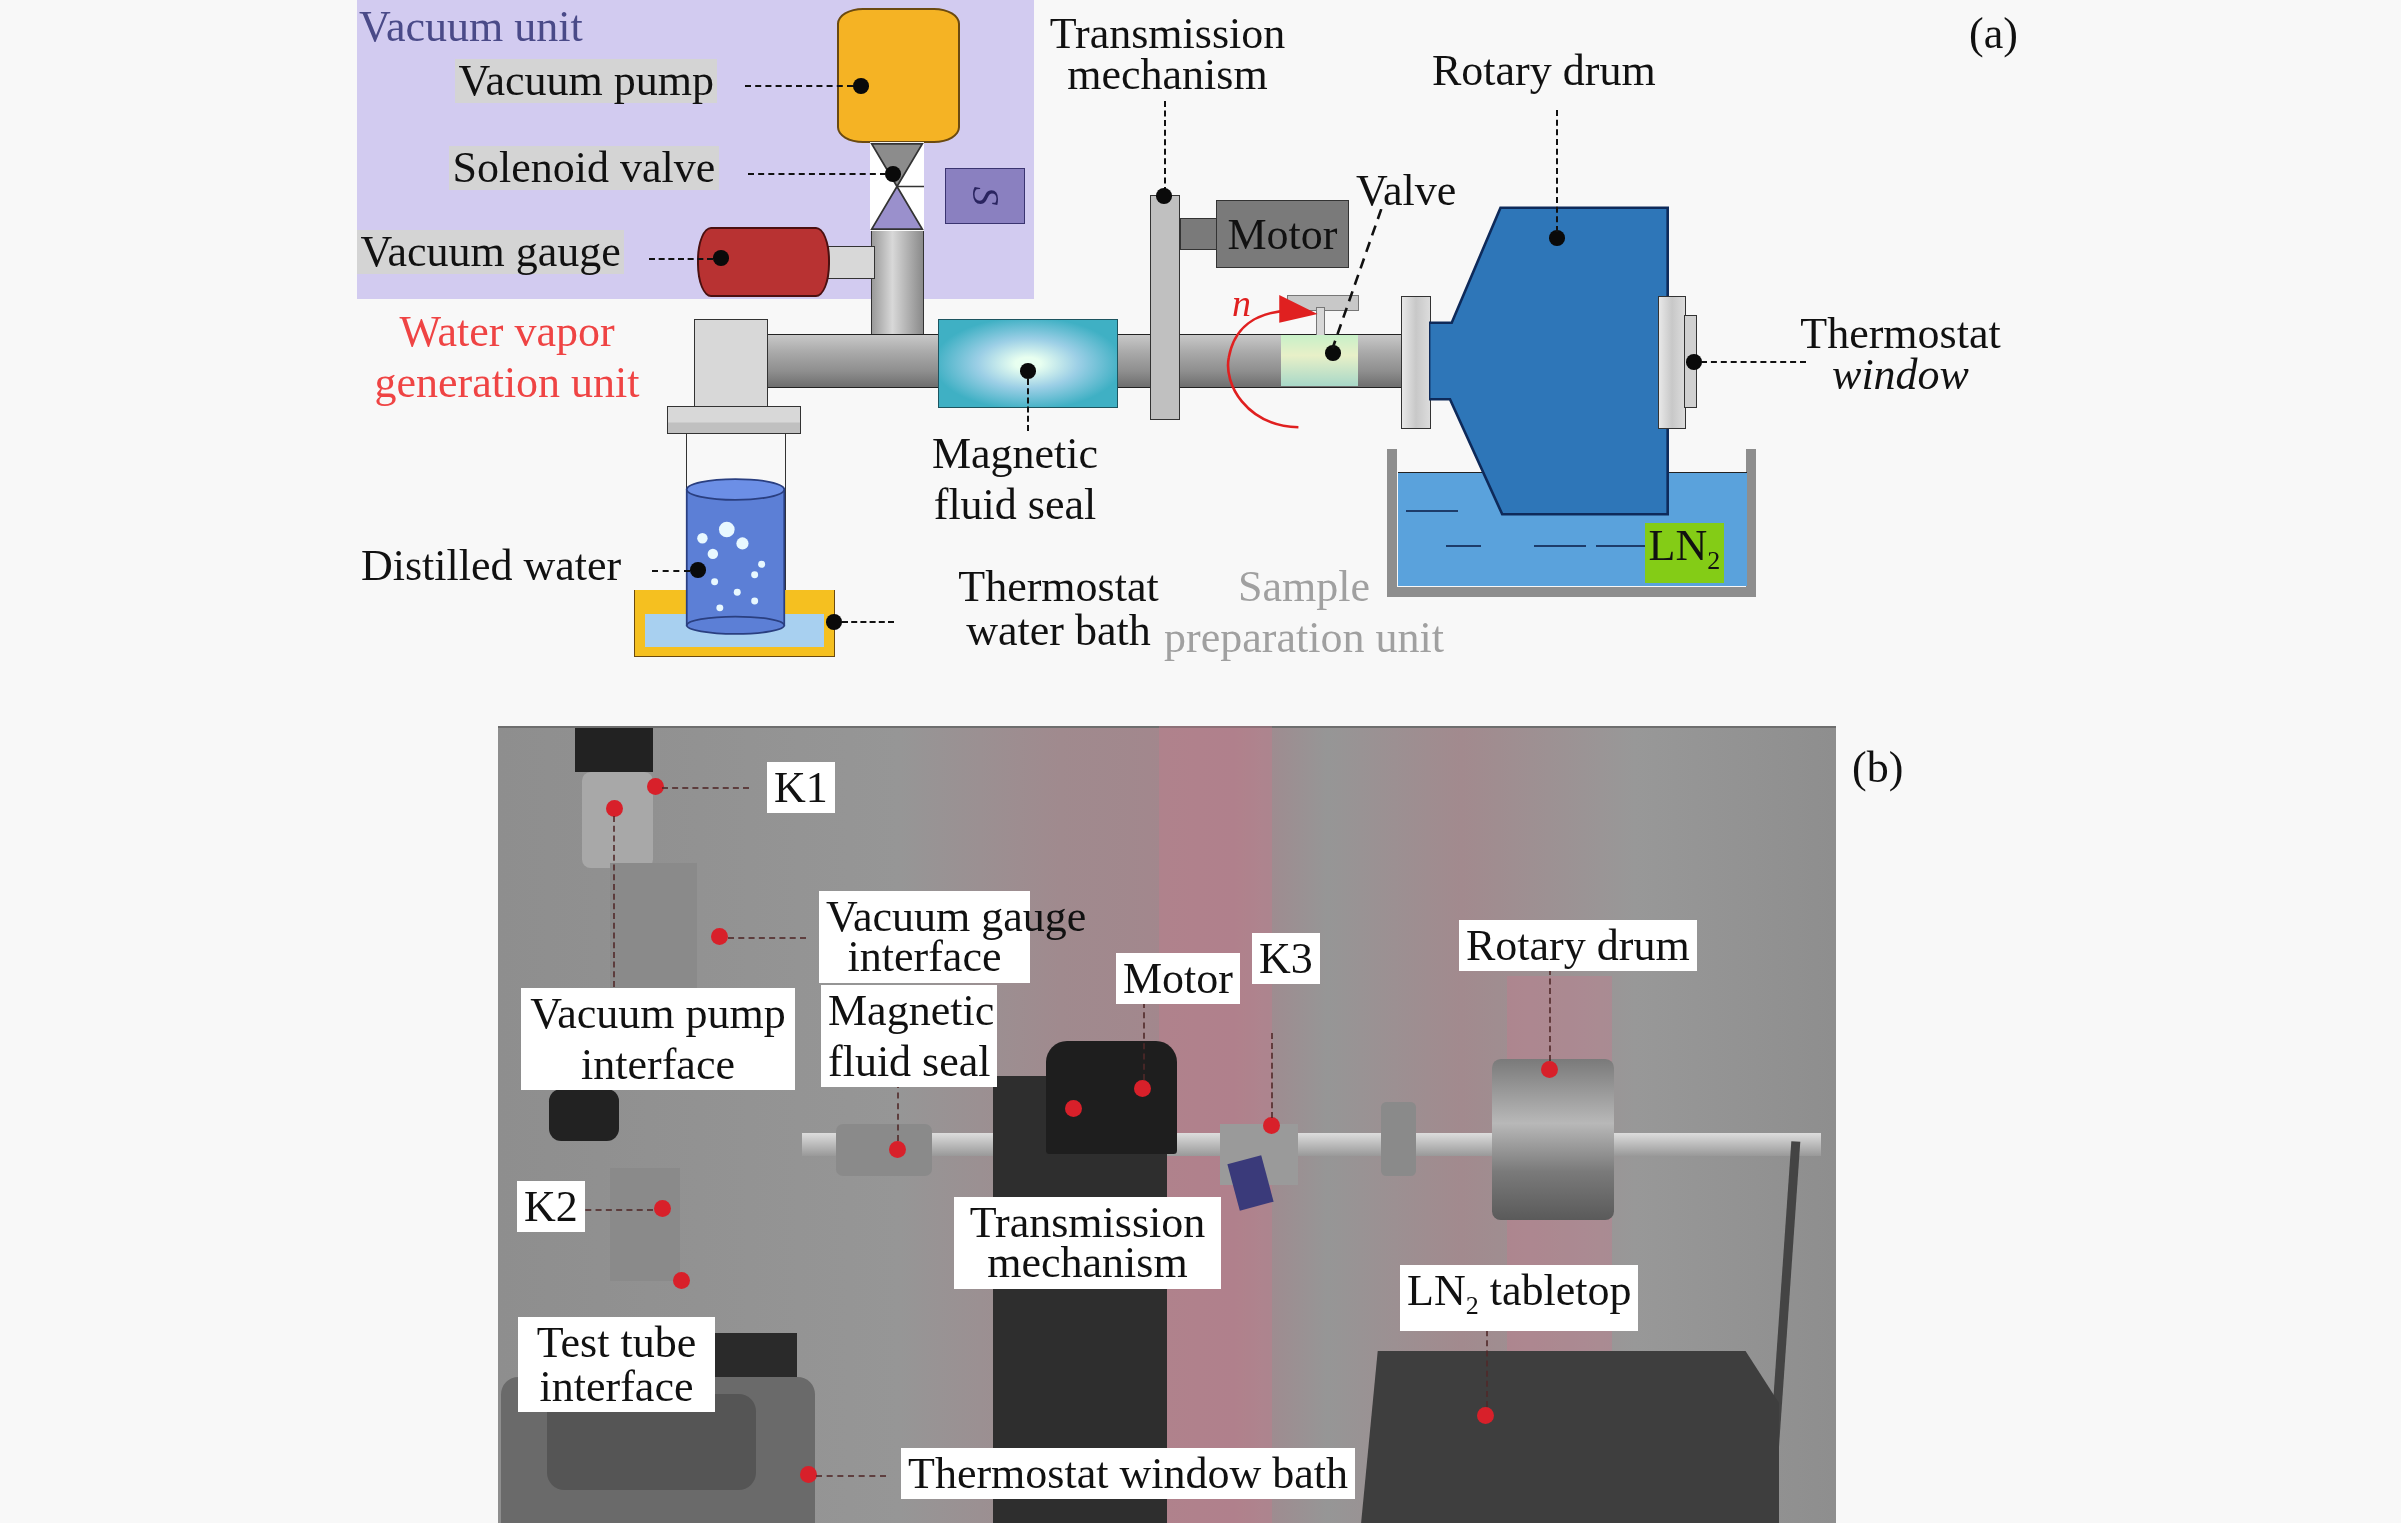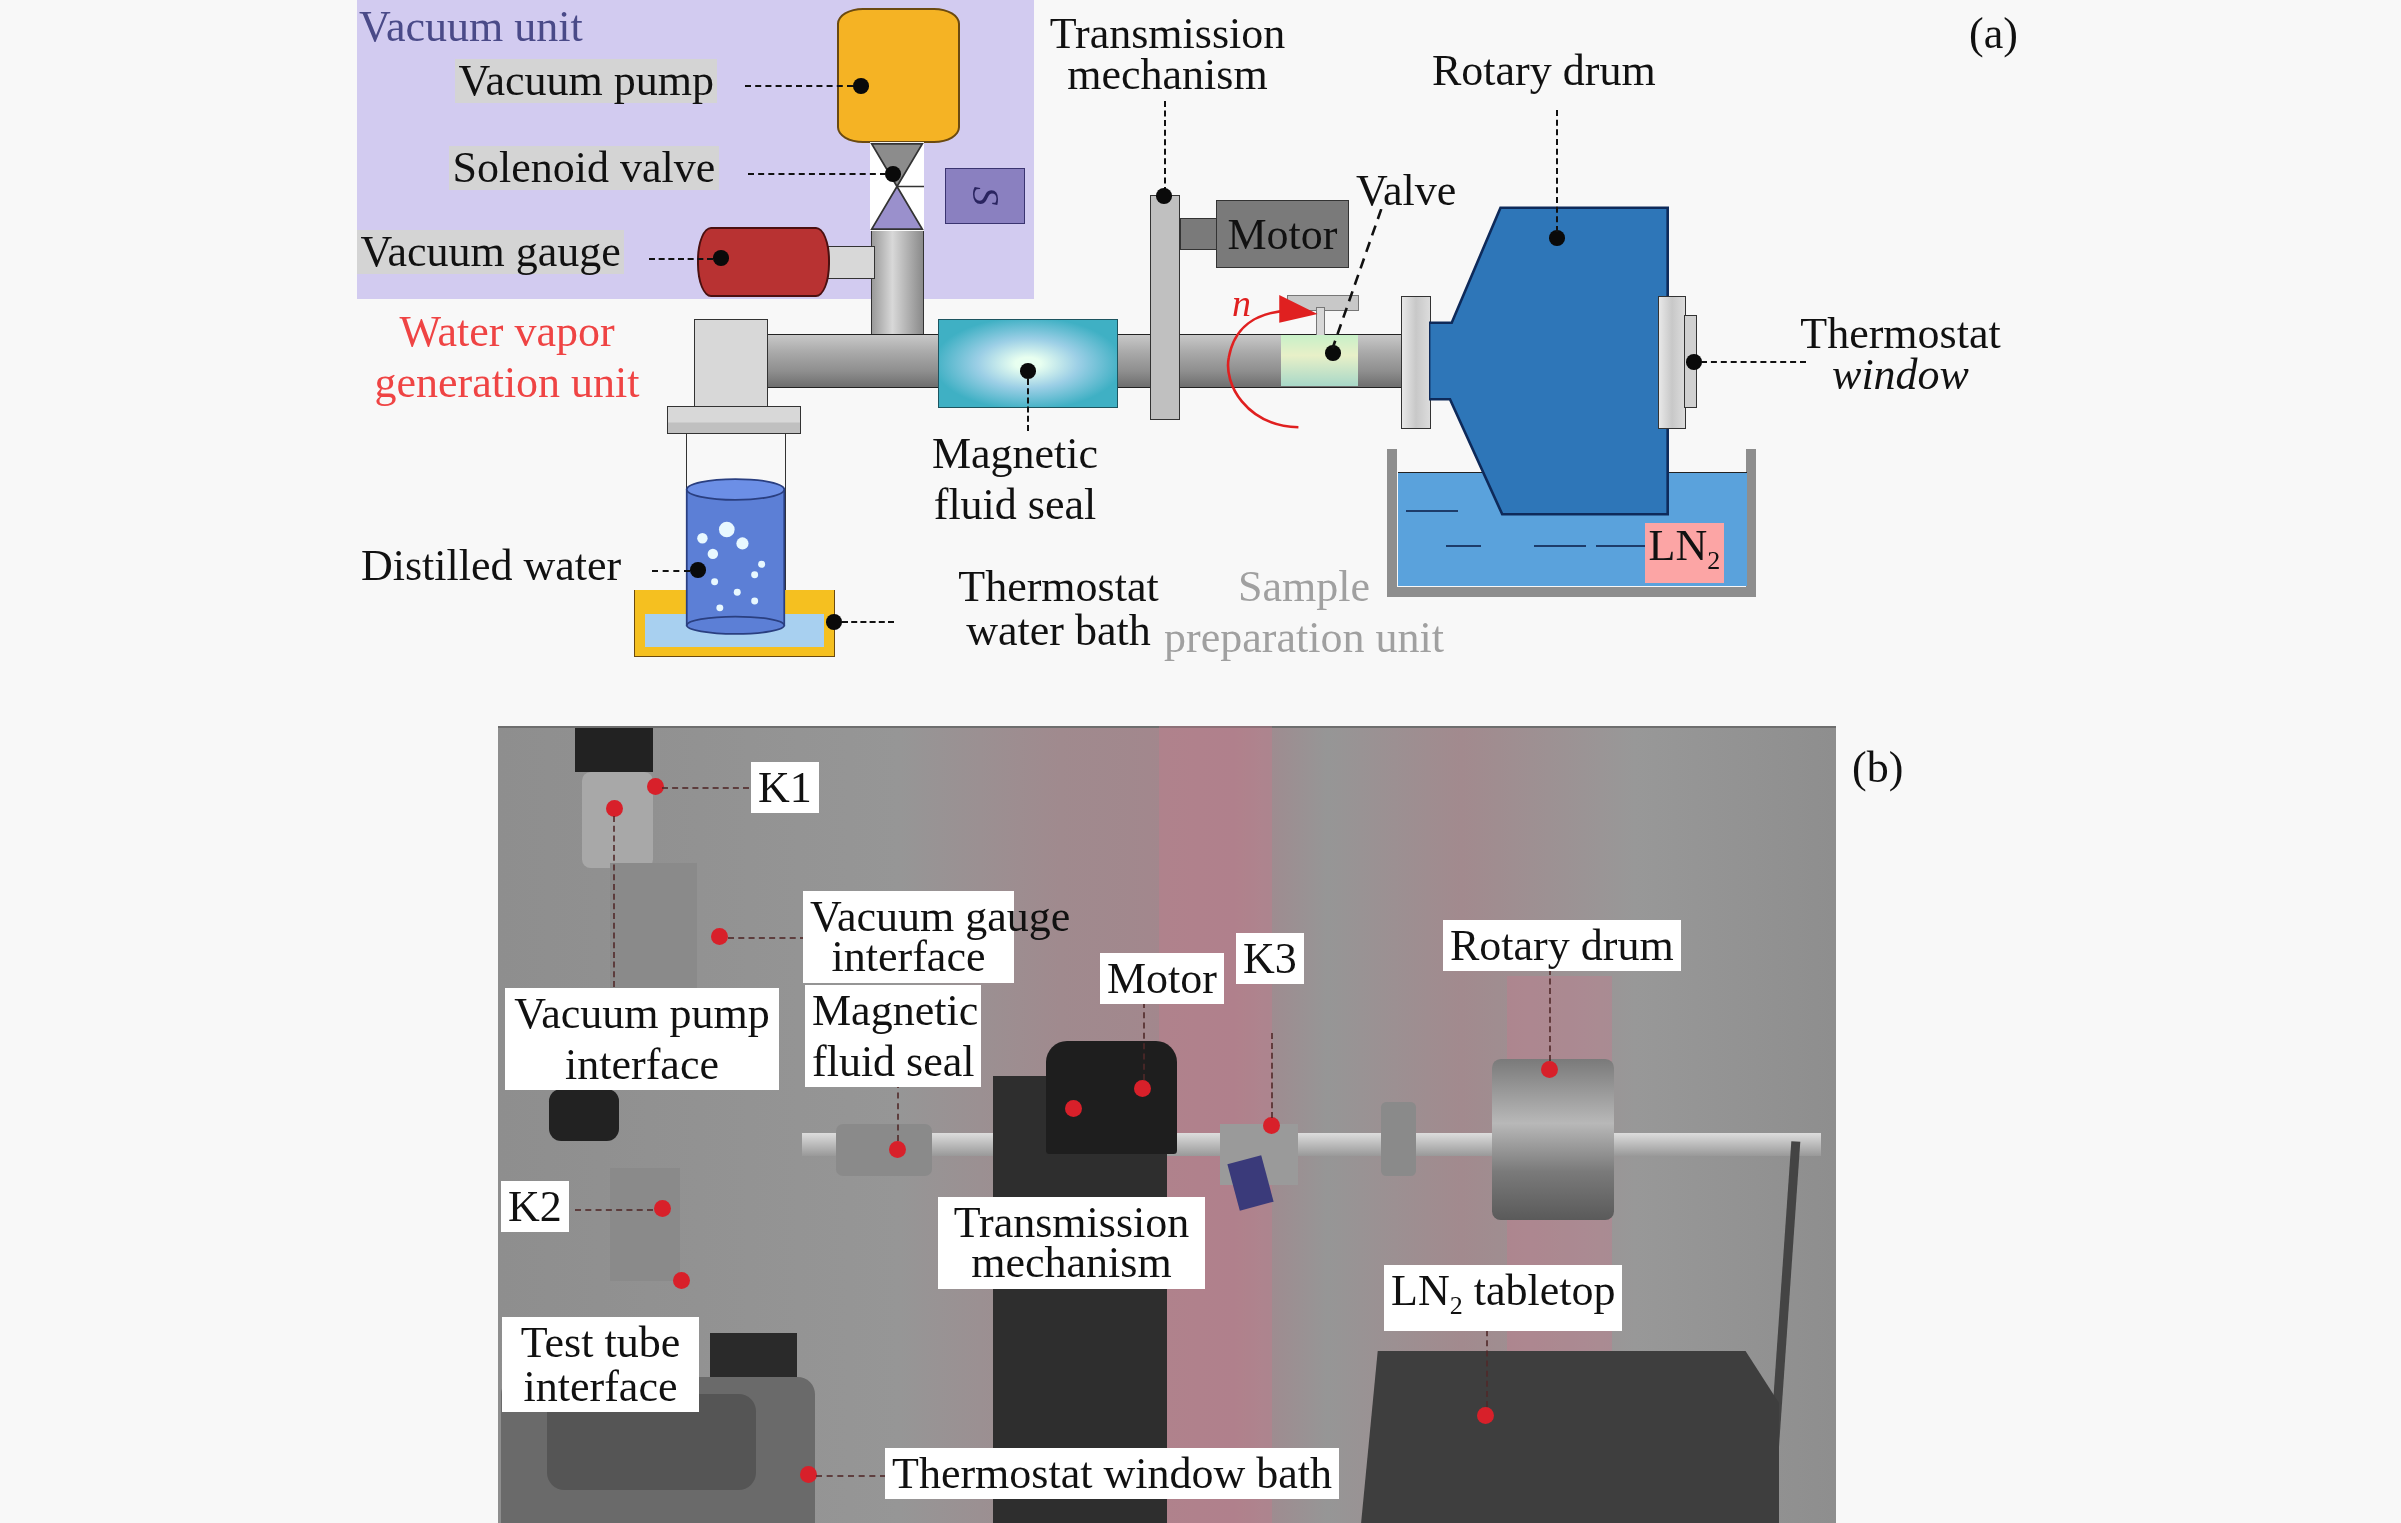--- a/index.html
+++ b/index.html
@@ -5,21 +5,21 @@
   html, body { margin:0; padding:0; }
   body { width:2401px; height:1523px; background:#f8f8f8; position:relative; overflow:hidden;
          font-family:"Liberation Serif","DejaVu Serif",serif; color:#111; }
   .abs { position:absolute; }
   .lbl { position:absolute; font-size:44px; line-height:44px; white-space:nowrap; color:#111; }
   .lbl.center { text-align:center; }
   .lbl.bg { background:#d4d4d4; padding:0 3.5px; }
   .dash-h { position:absolute; border-top:2.6px dashed #111; height:0; }
   .dash-v { position:absolute; border-left:2.6px dashed #111; width:0; }
   .dot { position:absolute; width:15.7px; height:15.7px; border-radius:50%; background:#0a0a0a; }
-  .pbox { position:absolute; background:#fff; font-size:44px; line-height:44px; padding:3.5px 7px; white-space:nowrap; text-align:center; color:#111; }
+  .pbox { position:absolute; background:#fff; font-size:44px; line-height:44px; padding:3.5px 7px; white-space:nowrap; text-align:center; color:#111;margin-left:16px; }
   .pdash-h { position:absolute; border-top:2.6px dashed rgba(80,40,40,0.8); height:0; }
   .pdash-v { position:absolute; border-left:2.6px dashed rgba(80,40,40,0.8); width:0; }
   .rdot { position:absolute; width:17.4px; height:17.4px; border-radius:50%; background:#d8202a; }
   sub { font-size:26px; vertical-align:-8.7px; }
 </style>
 </head>
 <body>
 
 <div>
 
@@ -145,21 +145,21 @@
 
   <div class="abs" style="left:1658px;top:296px;width:26px;height:131px;background:linear-gradient(90deg,#e8e8e8,#c8c8c8 50%,#dcdcdc);border:1.7px solid #333;"></div>
   <div class="abs" style="left:1684px;top:315px;width:10.5px;height:91px;background:#d0d0d0;border:1.7px solid #333;"></div>
   <div class="dot" style="left:1686px;top:354px;"></div>
   <div class="dash-h" style="left:1701px;top:361px;width:105px;"></div>
   <div class="lbl center" style="left:1783px;top:312px;width:235px;">
     <div>Thermostat</div>
     <div style="margin-top:-3.5px;font-style:italic;">window</div>
   </div>
 
-  <div class="abs" style="left:1645px;top:523px;background:#fca5a5;font-size:44px;line-height:45px;padding:0 3.5px;">
+  <div class="abs" style="left:1645px;top:523px;background:#84cc16;font-size:44px;line-height:45px;padding:0 3.5px;">
     <span>LN</span><sub>2</sub>
   </div>
 
   <div class="lbl center" style="left:1143px;top:565px;width:322px;color:#a0a0a0;">
     <div>Sample</div>
     <div style="margin-top:7px;">preparation unit</div>
   </div>
 
   <div class="lbl" style="left:1969px;top:12.2px;">(a)</div>
 </div>

